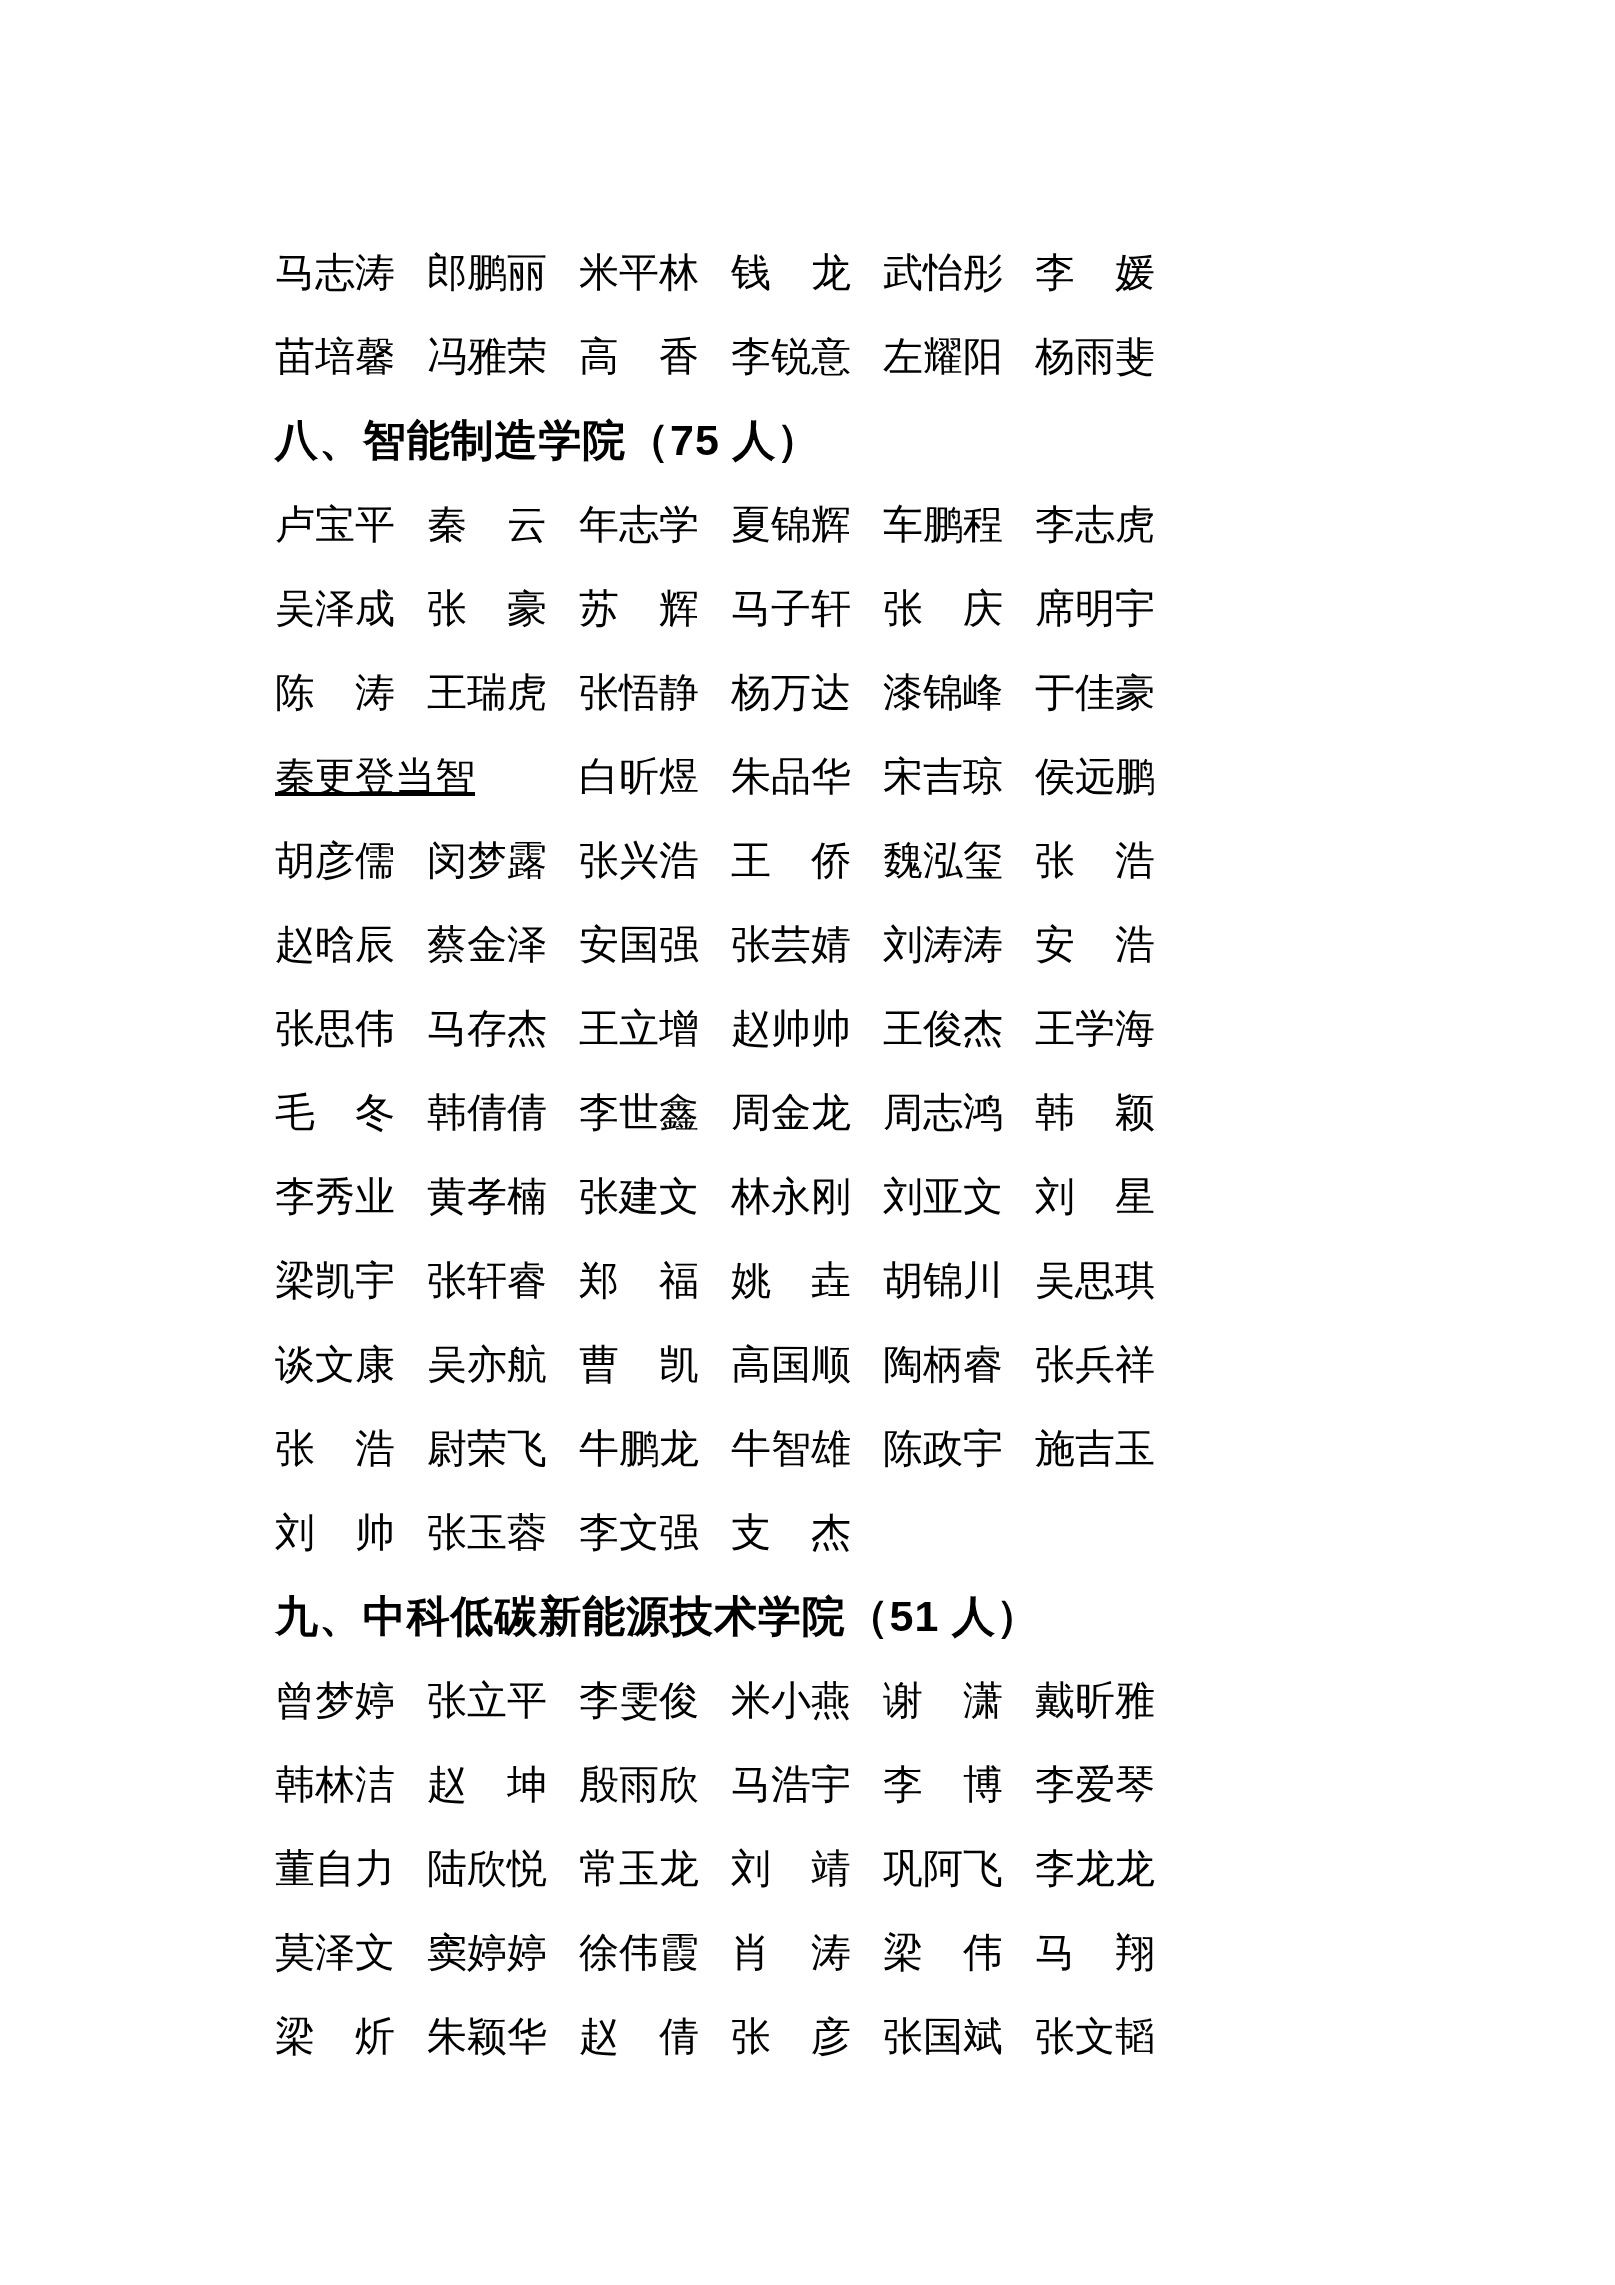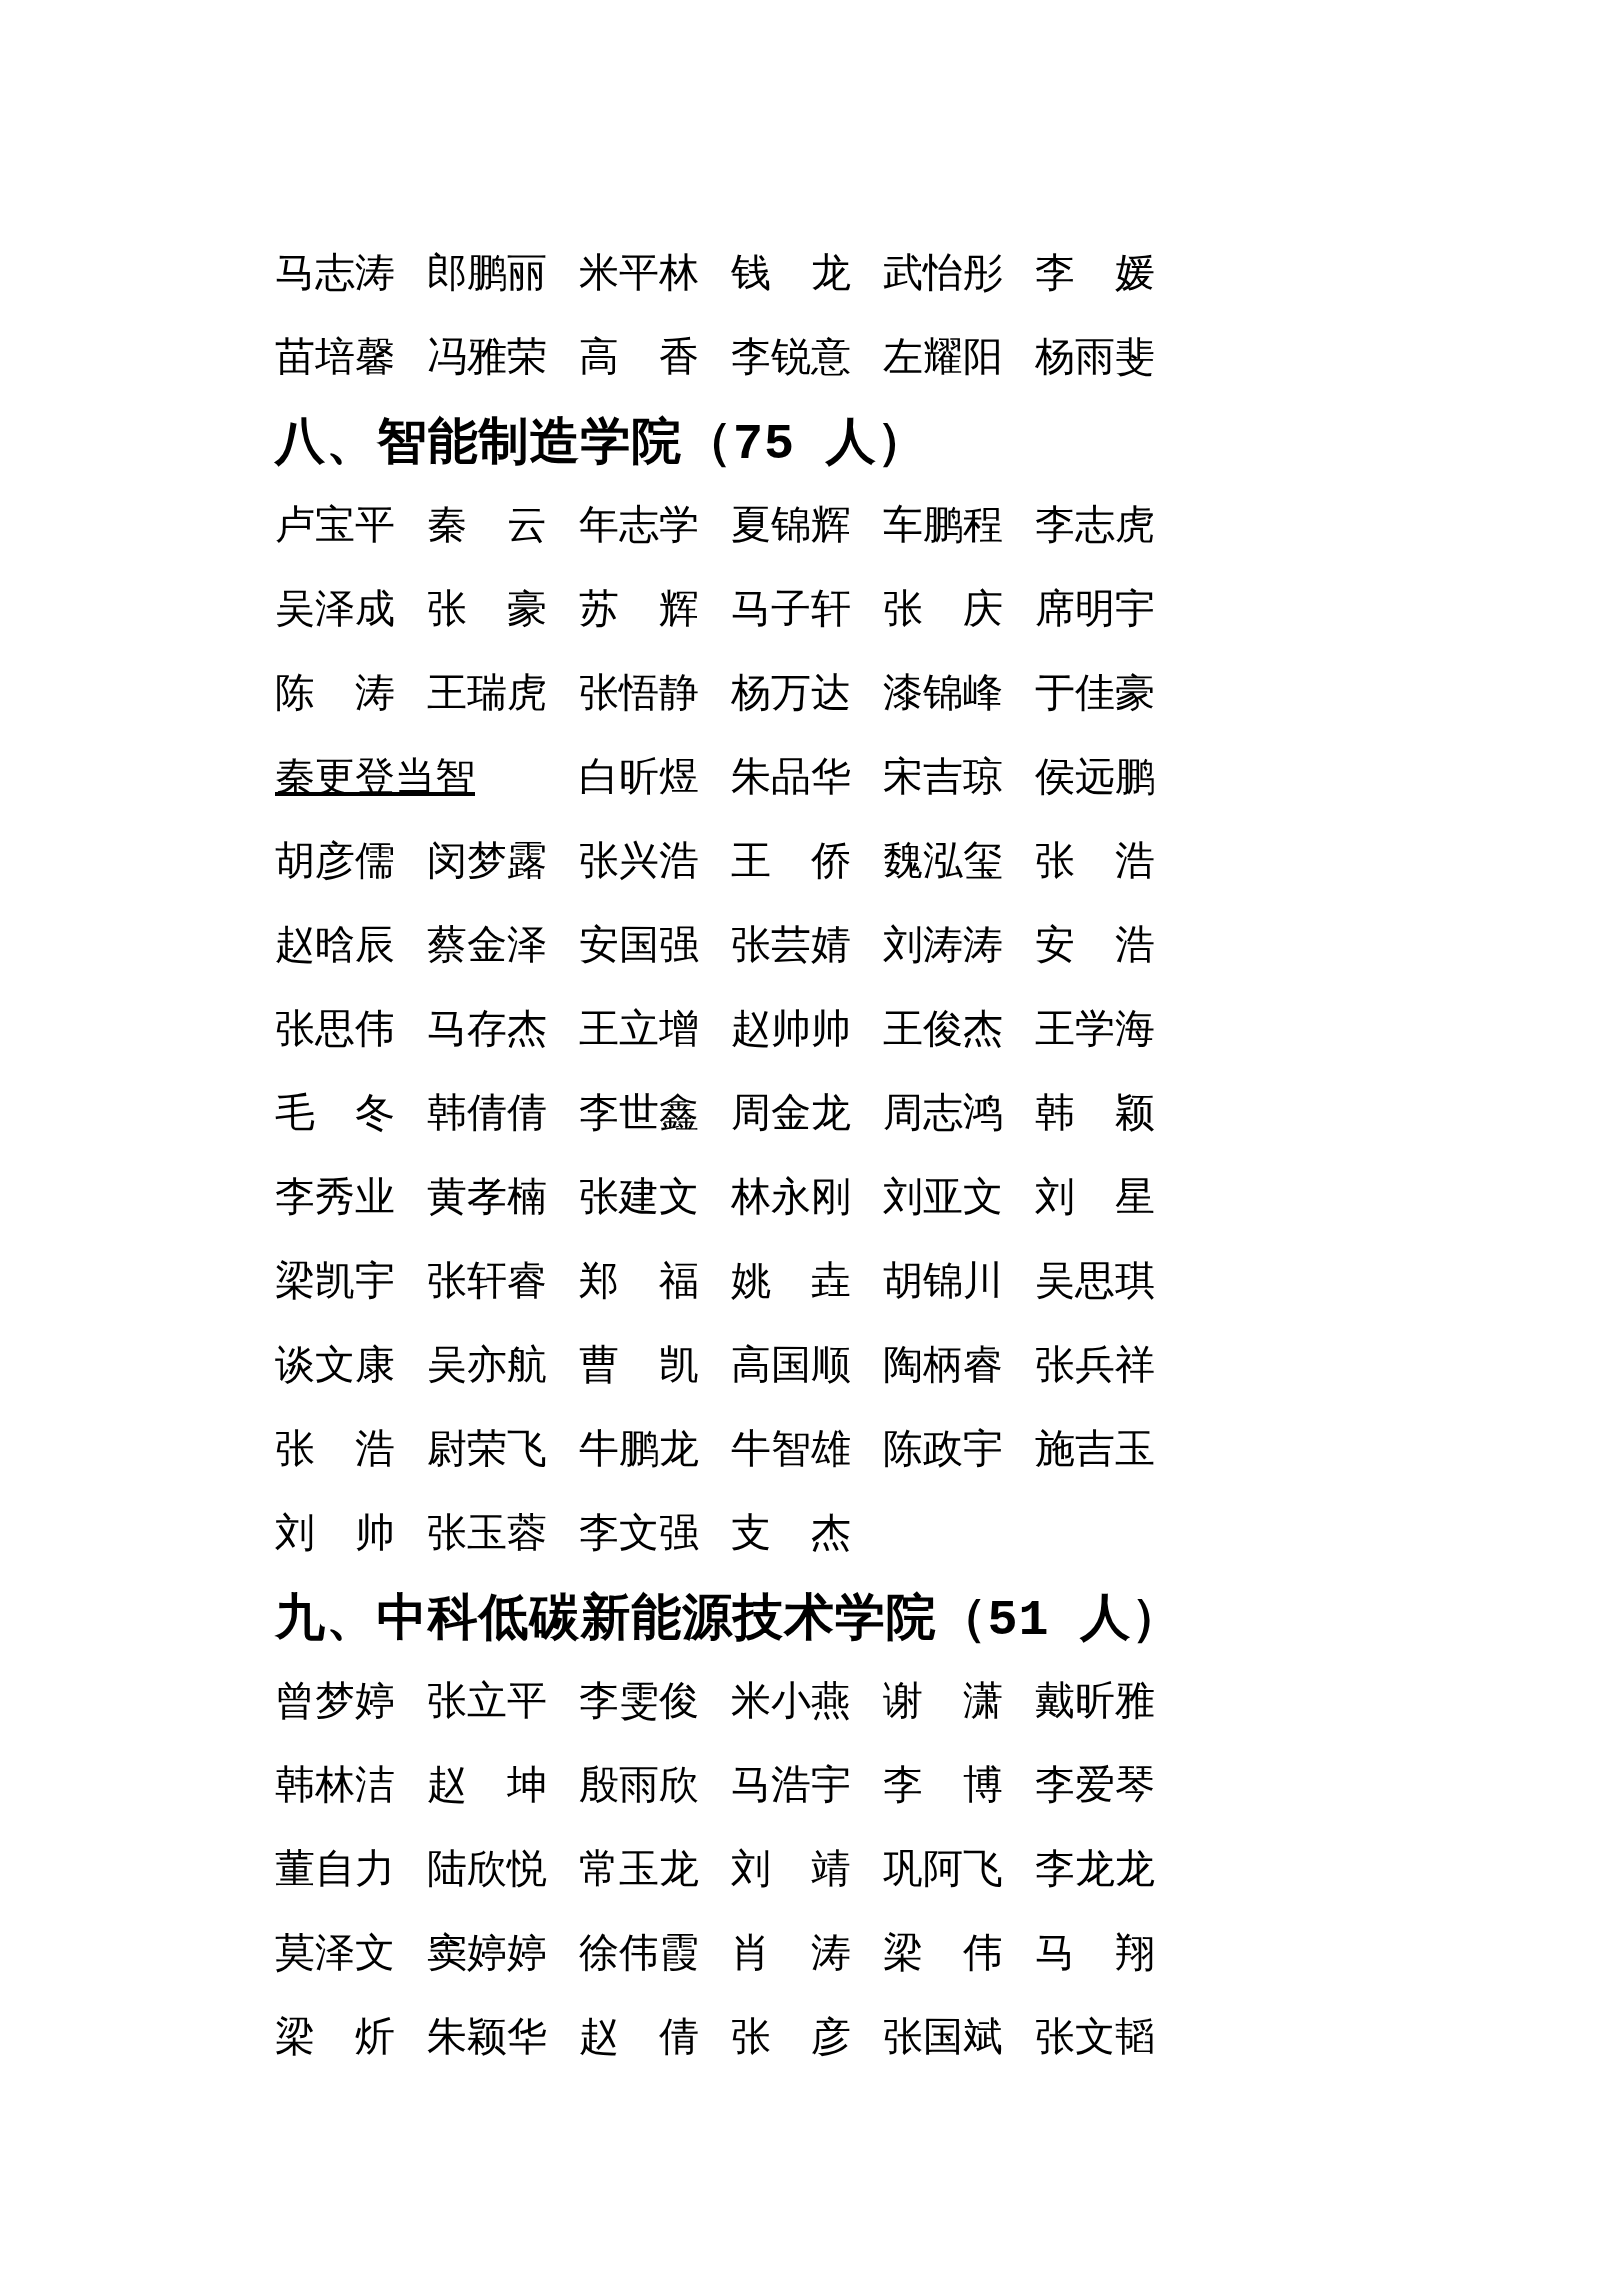--- a/index.html
+++ b/index.html
@@ -37,23 +37,23 @@
     font-size: 40px;
     line-height: 1.1;
     white-space: pre;
     letter-spacing: 0;
   }
   .slot.wide {
     width: 271px;
     text-decoration: underline;
   }
   .heading {
-    font-family: Liberation Mono, monospace;
+    font-family: Liberation Sans, sans-serif;
     font-weight: 700;
-    font-size: 50px;
+    font-size: 43px;
     white-space: pre;
     letter-spacing: 0.9px;
   }
 </style>
 </head>
 <body>
 
 <div class="page">
   <div class="content">
       <div class="line names">

